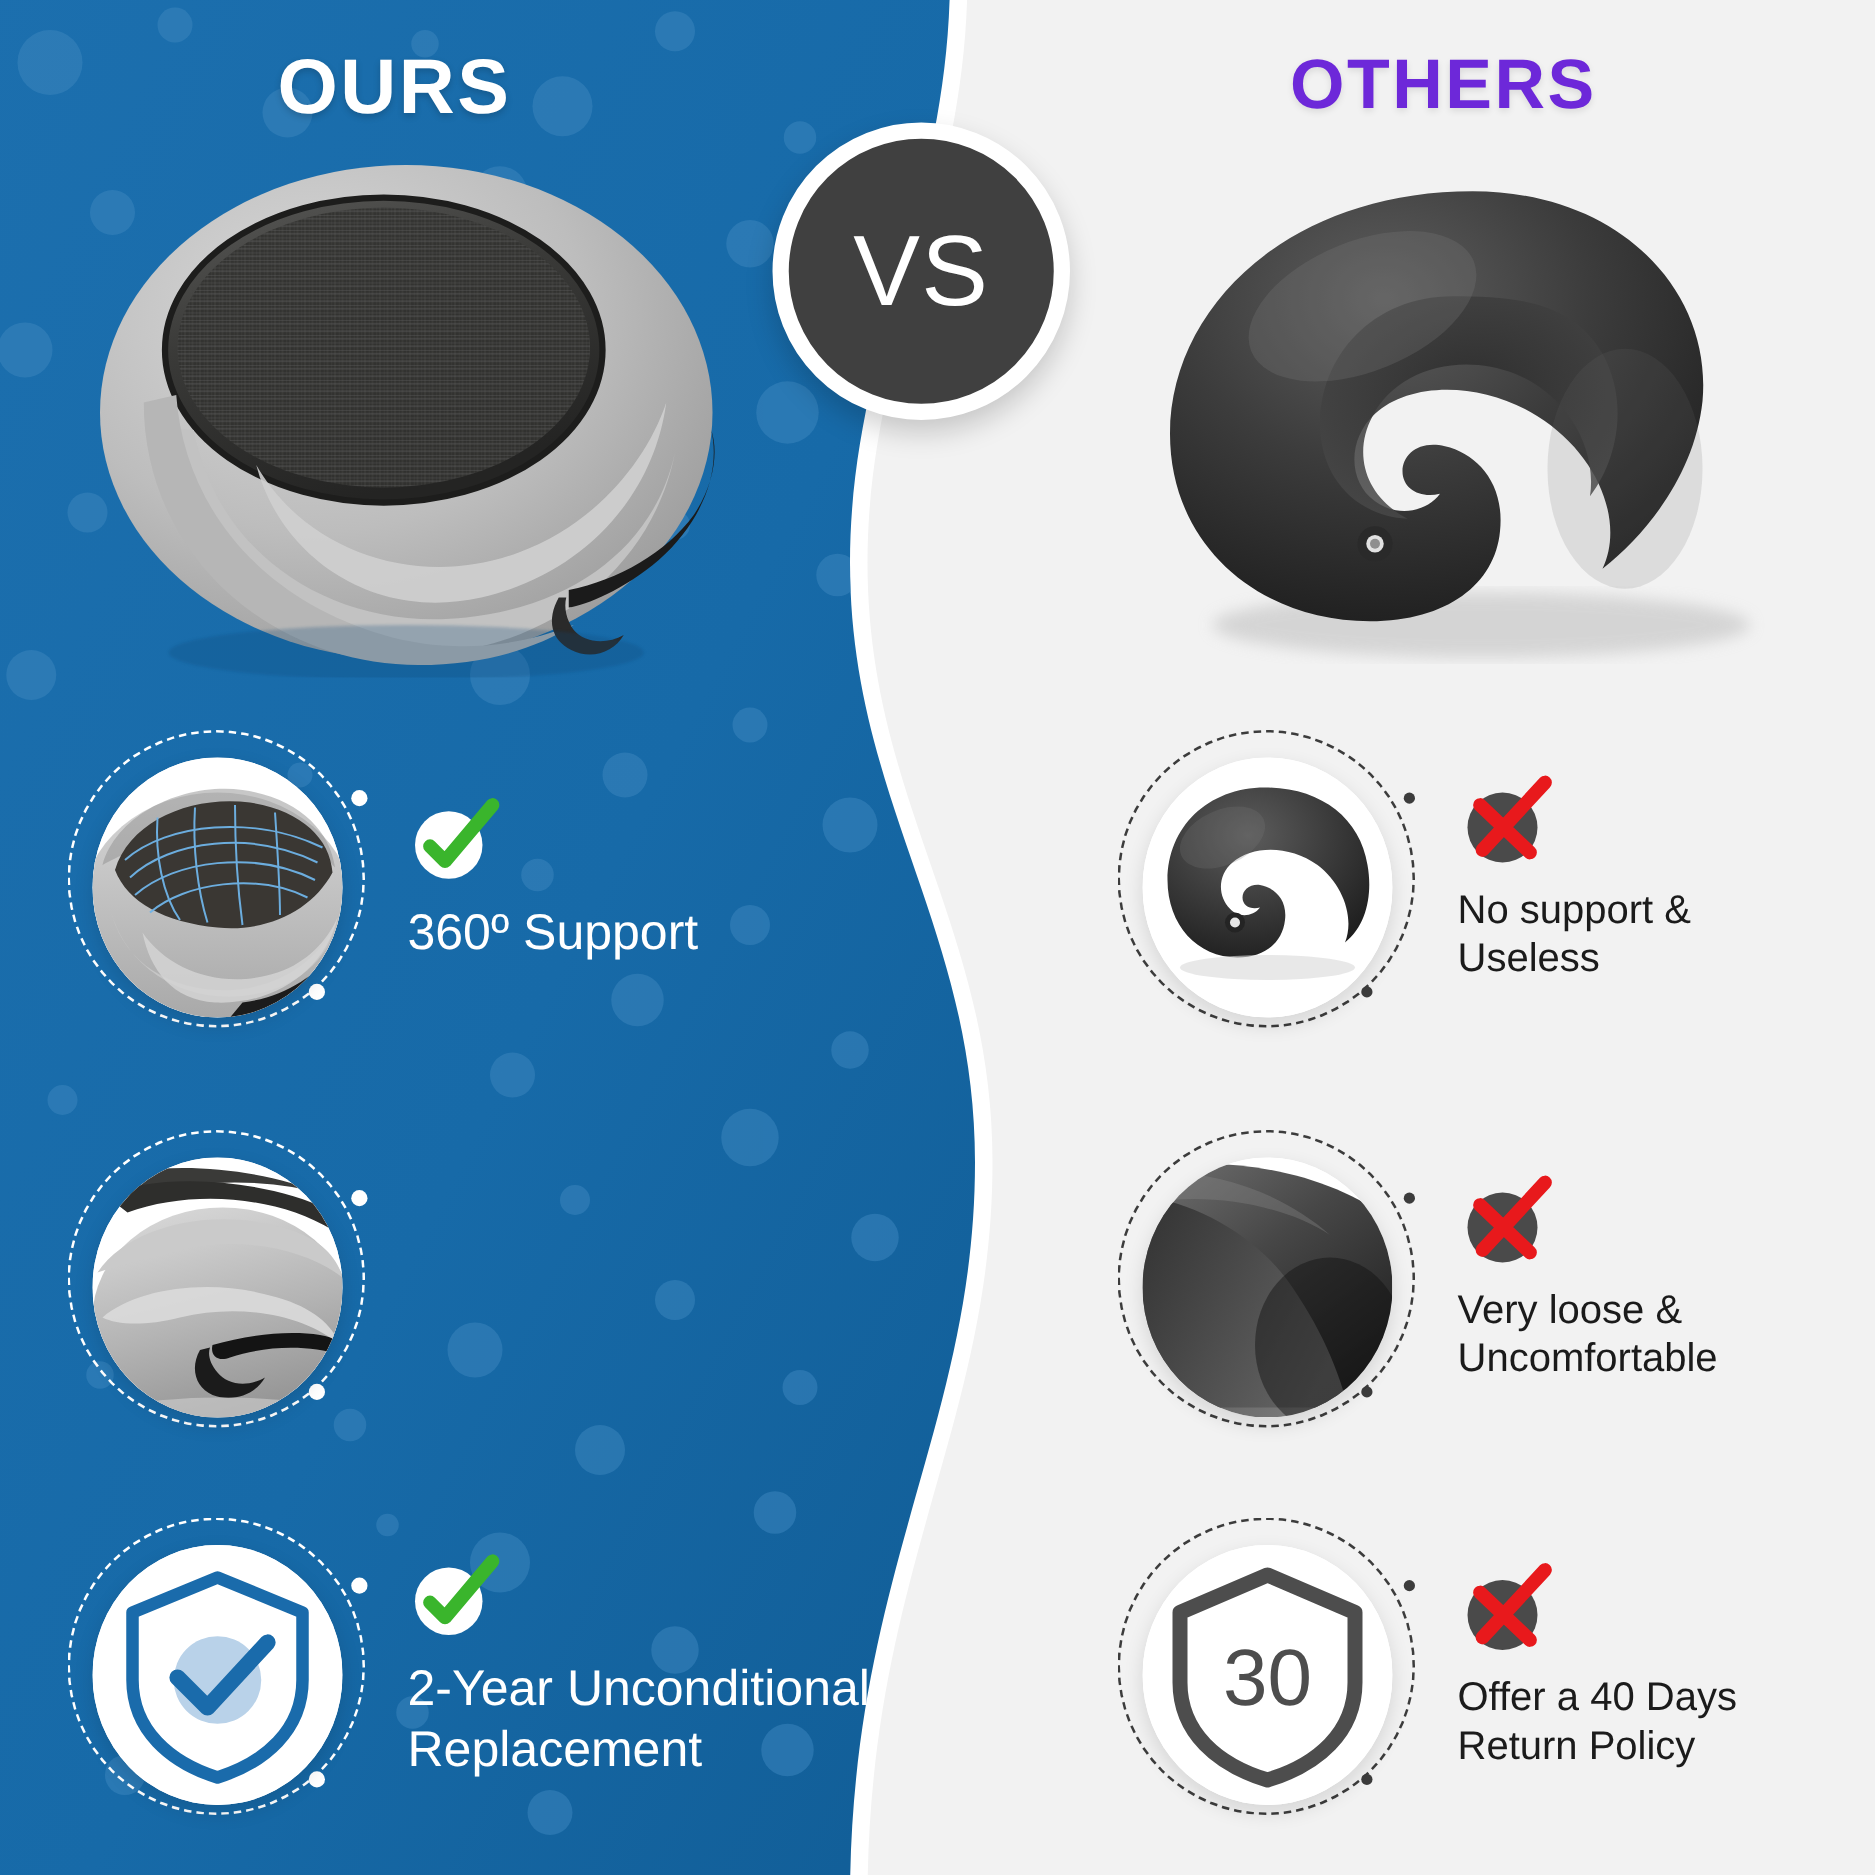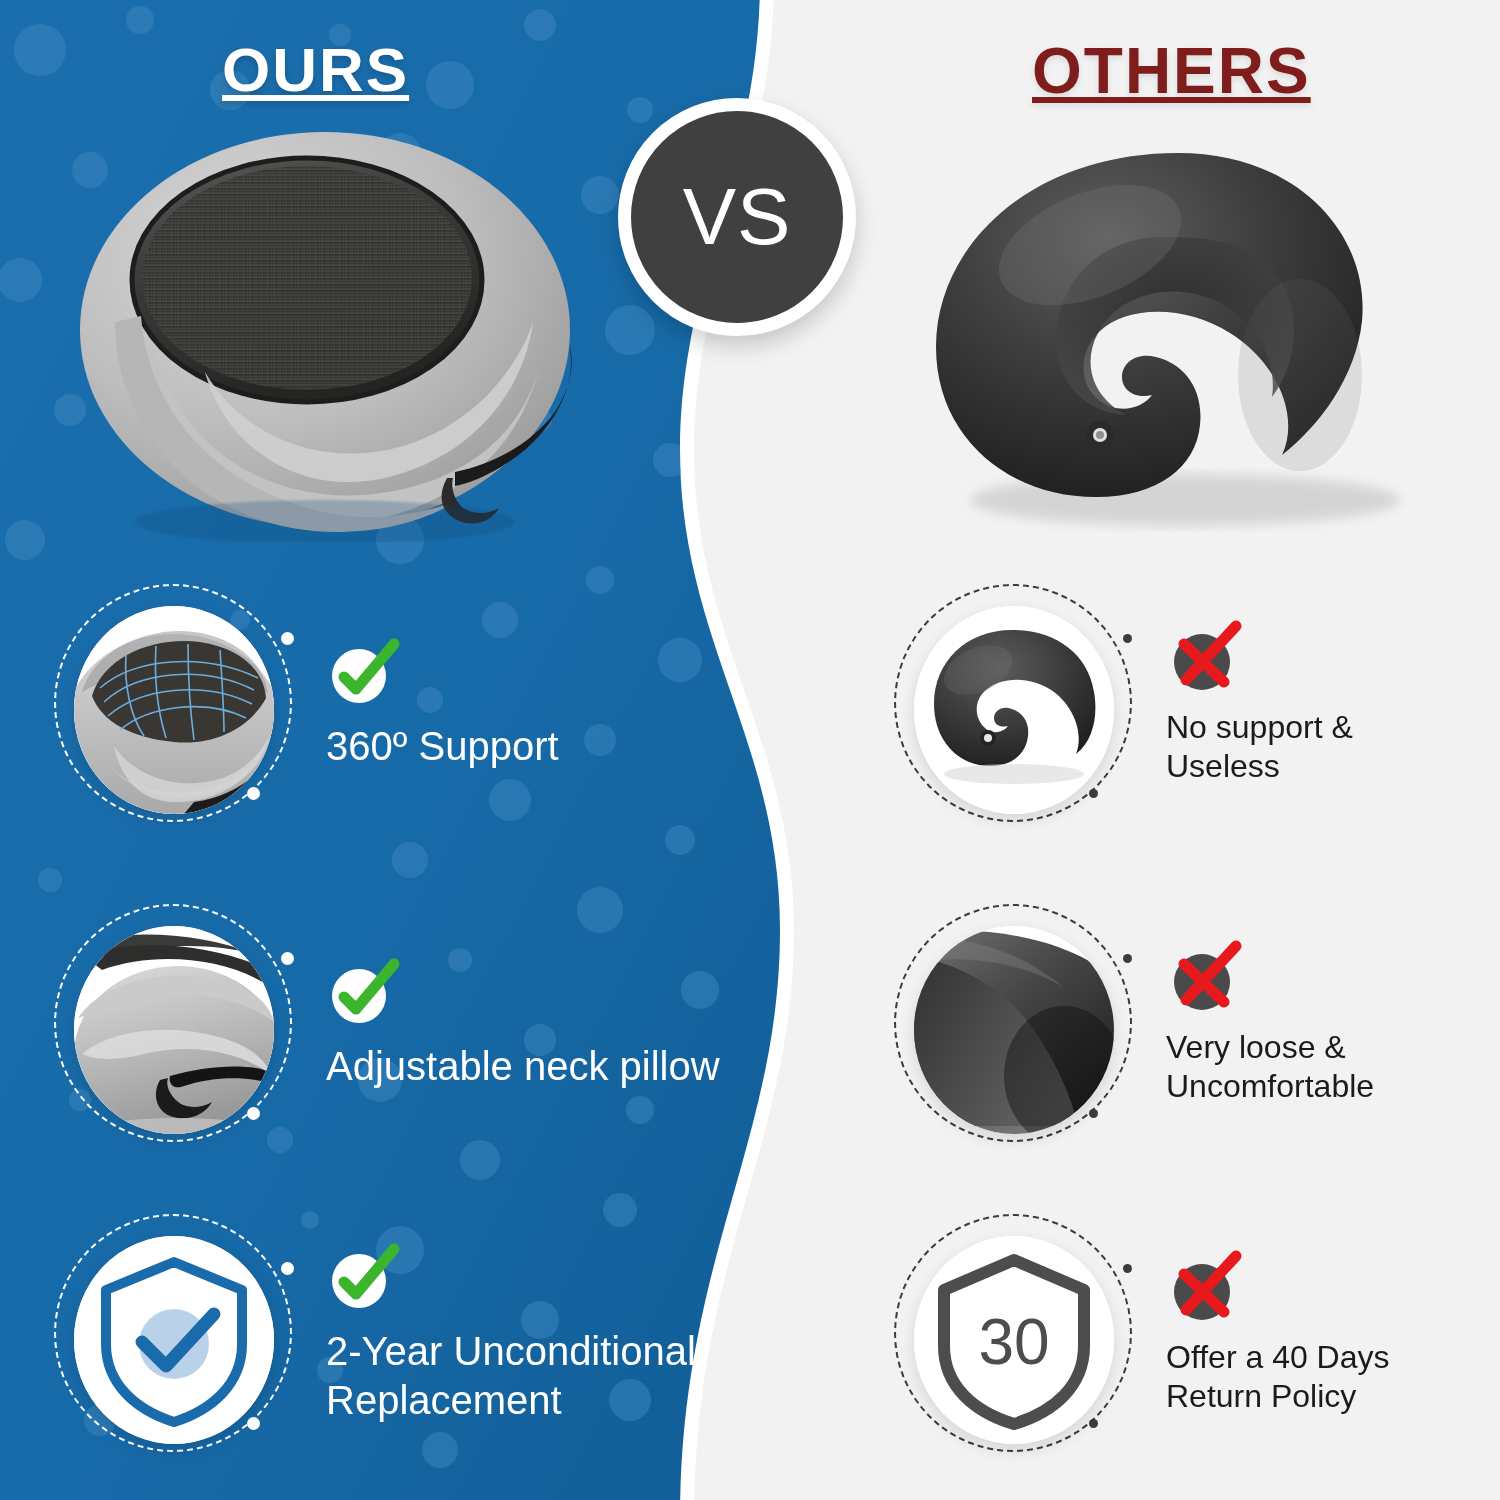--- a/index.html
+++ b/index.html
@@ -23,30 +23,29 @@
     position:absolute;top:-20px;left:-20px;width:880px;height:1540px;
   }
   .blue-wrap svg{display:block;}
 
   
   .title{
     position:absolute;
     font-weight:bold;
     letter-spacing:2px;
     white-space:nowrap;
-    text-decoration:underline;
   }
   .title-ours{
     left:222px;top:34px;
     font-size:62px;color:#ffffff;
     text-shadow:0 3px 6px rgba(0,0,0,.18);
   }
   .title-others{
     left:1032px;top:34px;
-    font-size:64px;color:#7f1d1d;
+    font-size:56px;color:#6d28d9;
     text-shadow:0 3px 6px rgba(0,0,0,.10);
   }
 
   
   .vs-badge{
     position:absolute;left:618px;top:98px;width:238px;height:238px;
     border-radius:50%;
     background:#404040;
     border:13px solid #ffffff;
     box-sizing:border-box;
@@ -373,29 +372,20 @@
 
           <path d="M96,150 C124,142 156,138 182,142 C196,144 200,150 198,158
                    C174,150 140,150 110,160 C100,164 94,158 96,150 Z" fill="#141414"></path>
           <path d="M86,154 C78,168 82,184 96,190 C112,196 130,190 138,176
                    C124,184 108,182 100,172 C94,165 92,158 94,152 Z" fill="#1b1b1b"></path>
 
           <ellipse cx="104" cy="204" rx="86" ry="12" fill="#d0d0d0" opacity="0.6"></ellipse>
         </svg>
       </div>
     </div>
-    <div class="row-text">
-      <span class="status-icon">
-        <svg class="icon-shell" width="78" height="72" viewBox="0 0 78 72">
-          <circle cx="33" cy="40" r="27" fill="#ffffff"></circle>
-          <path d="M18,41 L30,53 L68,8" fill="none" stroke="#3ab52c" stroke-width="11" stroke-linecap="round" stroke-linejoin="round"></path>
-        </svg>
-      </span>
-      <span class="feat-label light">Adjustable neck pillow</span>
-    </div>
   </div>
 
   <div class="row row-left r3">
     <div class="thumb-wrap">
       <div class="dash-ring"></div>
       <div class="dot-node" style="right:4px;top:54px;"></div>
       <div class="dot-node" style="right:38px;bottom:28px;"></div>
       <div class="thumb-circle">
         <svg width="200" height="208" viewBox="0 0 200 208">
           <rect width="200" height="208" fill="#ffffff"></rect>

